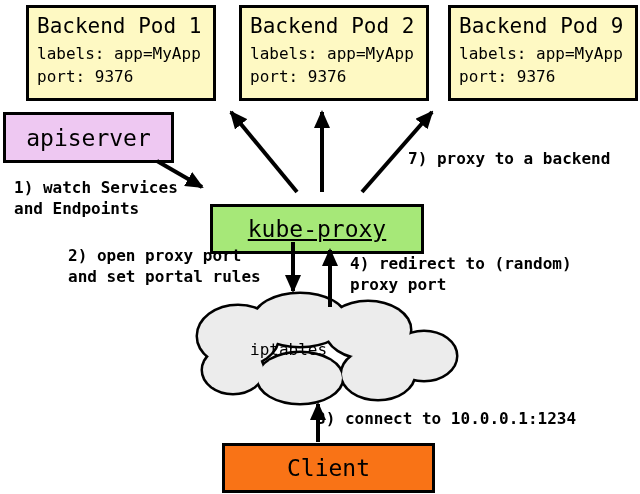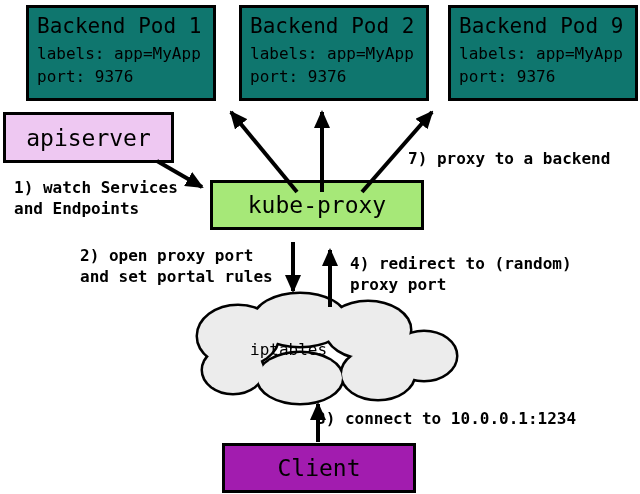--- a/index.html
+++ b/index.html
@@ -2,36 +2,36 @@
 <html><head>
 <meta charset="utf-8">
 <style>
   html,body { margin:0; padding:0; background:#fff; }
   .canvas {
     position:relative; width:640px; height:494px; background:#ffffff;
     font-family:"DejaVu Sans Mono","Liberation Mono",monospace;
     color:#000; overflow:hidden;
   }
   .box { position:absolute; border:3px solid #000; box-sizing:border-box; z-index:1; }
-  .pod { background:#0f766e; width:190px; height:96px; top:5px; padding:5px 8px 0 8px; }
+  .pod { background:#fef9c3; width:190px; height:96px; top:5px; padding:5px 8px 0 8px; }
   .pod-title { font-size:21px; line-height:26px; margin-bottom:3px; }
   .pod-line  { font-size:16px; line-height:23px; }
   .apiserver { background:#eec8f2; left:3px;  top:112px; width:171px; height:51px; }
-  .kubeproxy { background:#a6e878; left:210px; top:180px; width:214px; height:50px; }
-  .client    { background:#a21caf; left:222px; top:443px; width:194px; height:50px; }
+  .kubeproxy { background:#a6e878; left:210px; top:204px; width:214px; height:50px;text-decoration:underline; }
+  .client    { background:#f97316; left:222px; top:443px; width:213px; height:50px; }
   .node-label {
     width:100%; height:100%; display:flex; align-items:center; justify-content:center;
     font-size:23px;
   }
   .step {
     position:absolute; z-index:6; font-weight:bold; font-size:16px; line-height:21px;
     white-space:pre-line;
   }
   .step1 { left:14px;  top:177px; }
-  .step2 { left:80px;  top:245px; }
+  .step2 { left:68px;  top:245px; }
   .step3 { left:316px; top:408px; }
   .step4 { left:350px; top:253px; }
   .step5 { left:408px; top:148px; }
   .iptables-label {
     position:absolute; z-index:6; left:250px; top:340px; width:130px;
     text-align:left; font-size:16px;
   }
   svg.overlay { position:absolute; left:0; top:0; z-index:5; pointer-events:none; }
 </style>
 </head>

